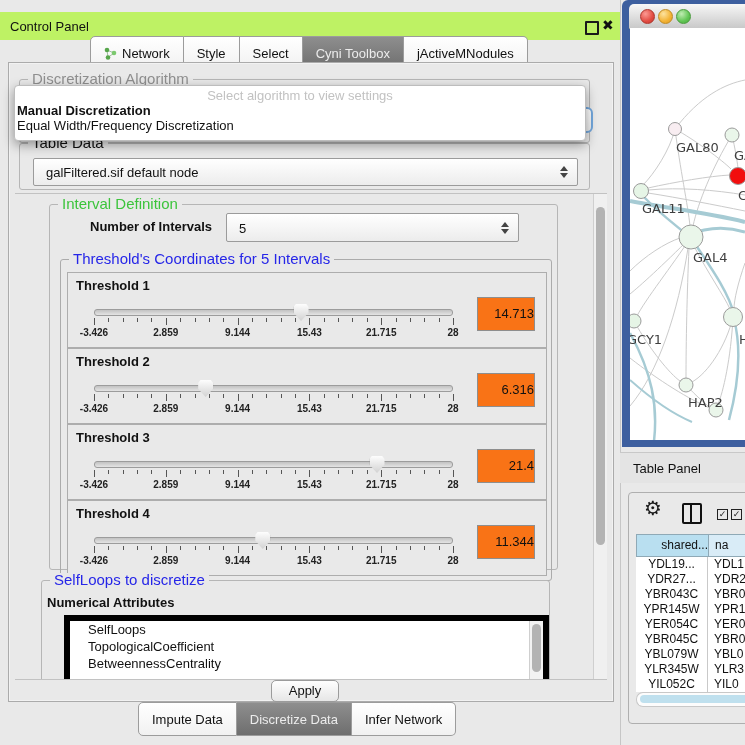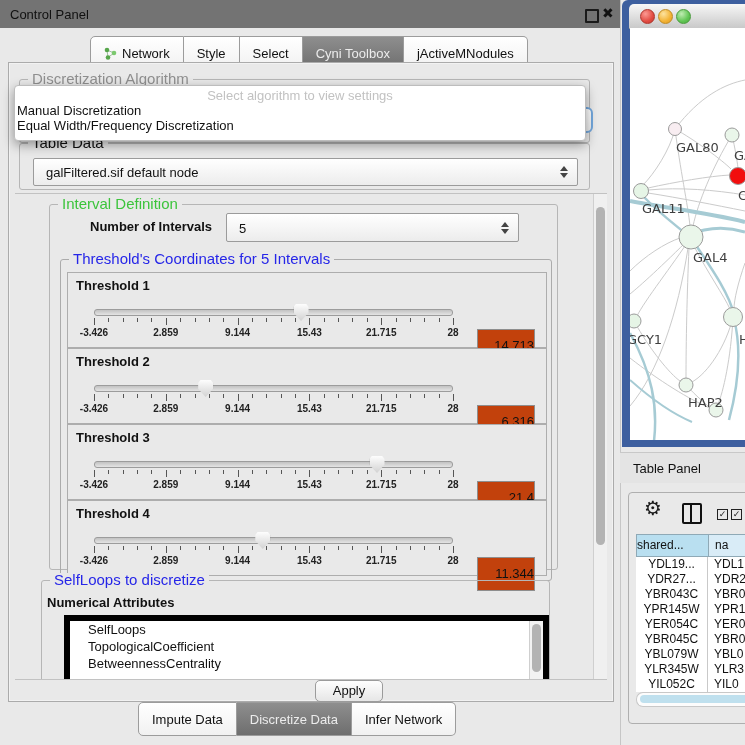--- a/index.html
+++ b/index.html
@@ -2,21 +2,21 @@
 <html><head>
 <meta charset="utf-8">
 <style>
   html,body{margin:0;padding:0;}
   body{font-family:"Liberation Sans","DejaVu Sans",sans-serif;}
   #root{position:relative;width:745px;height:745px;background:#E9E9E9;overflow:hidden;}
   .abs{position:absolute;}
 
   
   #control-panel{position:absolute;left:0;top:0;width:620px;height:745px;background:#E9E9E9;border-right:1px solid #C6C6C6;}
-  .cp-titlebar{position:absolute;left:0;top:0;width:620px;height:28px;background:#737373;}
+  .cp-titlebar{position:absolute;left:0;top:12px;width:620px;height:28px;background:#bef264;}
   .cp-title{position:absolute;left:10px;top:7px;font-size:13px;color:#111;}
   .float-icon{position:absolute;left:585px;top:9px;width:10px;height:10px;border:2px solid #1A1A1A;border-radius:1px;}
   .close-icon{position:absolute;left:602px;top:5px;font-size:14px;font-weight:bold;color:#111;font-family:"DejaVu Sans",sans-serif;}
 
   
   .tabgroup{position:absolute;display:flex;height:23px;}
   .tab{display:flex;align-items:center;gap:5px;padding:16px 13px;font-size:13px;color:#111;
        background:linear-gradient(#FFFFFF,#F1F1F1);border:1px solid #9C9C9C;border-left:none;line-height:21px;}
   .tab:first-child{border-left:1px solid #9C9C9C;border-radius:5px 0 0 5px;}
   .tab:last-child{border-radius:0 5px 5px 0;}
@@ -58,29 +58,29 @@
   .slider{position:absolute;left:26px;top:36px;width:359px;}
   .track{position:relative;height:5px;border:1px solid #9C9C9C;border-radius:3px;background:linear-gradient(#C2C2C2,#E4E4E4);}
   .thumb{position:absolute;top:-6px;width:15px;height:17px;background:linear-gradient(#FDFDFD,#D2D2D2);
          clip-path:polygon(15% 0,85% 0,100% 18%,100% 52%,50% 100%,0 52%,0 18%);filter:drop-shadow(0 0 1px #8A8A8A);}
   .ticks{position:relative;height:8px;margin-top:2px;}
   .tick{position:absolute;top:0;width:1px;background:#555;}
   .tick.minor{height:4px;}
   .tick.major{height:7px;}
   .ticklabels{position:relative;height:12px;margin-top:1px;}
   .ticklabel{position:absolute;transform:translateX(-50%);font-size:10px;font-weight:bold;color:#222;white-space:nowrap;}
-  .valuebox{position:absolute;right:11px;top:24px;width:56px;height:32px;background:#c2410c;border:1px solid #8E8E8E;
-            font-size:13px;color:#111;text-align:right;line-height:32px;padding-right:0;margin-top:32px;}
+  .valuebox{position:absolute;right:11px;top:24px;width:56px;height:32px;background:#f97316;border:1px solid #8E8E8E;
+            font-size:13px;color:#111;text-align:right;line-height:32px;padding-right:0;}
 
   
   #attr-list{position:absolute;background:#FFFFFF;border:6px solid #000000;overflow:hidden;}
   .attr-item{font-size:13px;color:#111;padding:1px 0 1px 18px;height:15px;white-space:nowrap;}
 
   .pushbtn{position:absolute;border:1px solid #9B9B9B;border-radius:5px;background:linear-gradient(#FEFEFE,#E6E6E6);
-           font-size:13px;color:#111;text-align:center;margin-left:44px;}
+           font-size:13px;color:#111;text-align:center;}
 
   
   #net-window{position:absolute;left:622px;top:0;width:126px;height:447px;background:#3D5F9F;border-radius:6px 0 0 0;}
   .net-titlebar{position:absolute;left:7px;top:4px;width:119px;height:24px;background:linear-gradient(#F7F7F7,#C9C9C9);
                 border-radius:5px 0 0 0;border-bottom:1px solid #9A9A9A;}
   .light{position:absolute;top:5px;width:13px;height:13px;border-radius:50%;}
   .light.red{background:radial-gradient(circle at 35% 30%,#FB9A93,#E24B42 60%,#C23830);border:1px solid #AD352C;}
   .light.yellow{background:radial-gradient(circle at 35% 30%,#FCE3A0,#F3B233 60%,#DD9A23);border:1px solid #BF8A22;}
   .light.green{background:radial-gradient(circle at 35% 30%,#C0ECB2,#61C554 60%,#4BA83F);border:1px solid #499C3C;}
   #net-canvas{position:absolute;left:8px;top:28px;width:118px;height:412px;background:#FFFFFF;overflow:hidden;}
@@ -145,21 +145,21 @@
 
       <div class="groupbox" style="left:10px;top:16px;width:569px;height:62px;">
         <span class="grouplabel lbl-gray">Discretization Algorithm</span>
       </div>
 
       <div class="focusring" style="left:472px;top:44px;width:108px;height:22px;"></div>
 
       <div id="algo-popup">
         <div id="popup-hint">Select algorithm to view settings</div>
         <div id="popup-items">
-            <div class="popup-item" style="top: 17px; font-weight: normal;">Manual Discretization</div>
+            <div class="popup-item" style="top: 17px; font-weight: bold;">Manual Discretization</div>
             <div class="popup-item" style="top: 32px;">Equal Width/Frequency Discretization</div>
           </div>
       </div>
 
       <div class="groupbox" style="left:10px;top:80px;width:569px;height:45px;">
         <span class="grouplabel lbl-black">Table Data</span>
         <div class="combo" style="left:13px;top:14px;width:543px;height:26px;">
           <span class="cv">galFiltered.sif default node</span>
           <span class="stepper">
               <span class="up"></span>
@@ -468,21 +468,21 @@
     <span id="tablepanel-title">Table Panel</span>
   </div>
 
   <div id="table-panel">
     <span class="gear">⚙</span>
     <span class="splitcol"></span>
     <span class="cbx" style="left:88px;">✓</span>
     <span class="cbx" style="left:102px;">✓</span>
 
     <div class="th-row">
-      <div class="th-cell" id="th-shared" style="width: 71px; text-align: left; background: rgb(185, 223, 240);">shared...</div>
+      <div class="th-cell" id="th-shared" style="width: 71px; text-align: right; background: rgb(185, 223, 240);">shared...</div>
       <div class="th-cell" id="th-name" style="width: 42px; padding-left: 6px; background: rgb(217, 236, 247);">na</div>
     </div>
 
     <div class="tbl-rows" id="table-rows" style="height: 135px;">
         <div class="tbl-row">
           <div class="td1">YDL19...</div>
           <div class="td2">YDL1</div>
         </div>
         <div class="tbl-row">
           <div class="td1">YDR27...</div>

